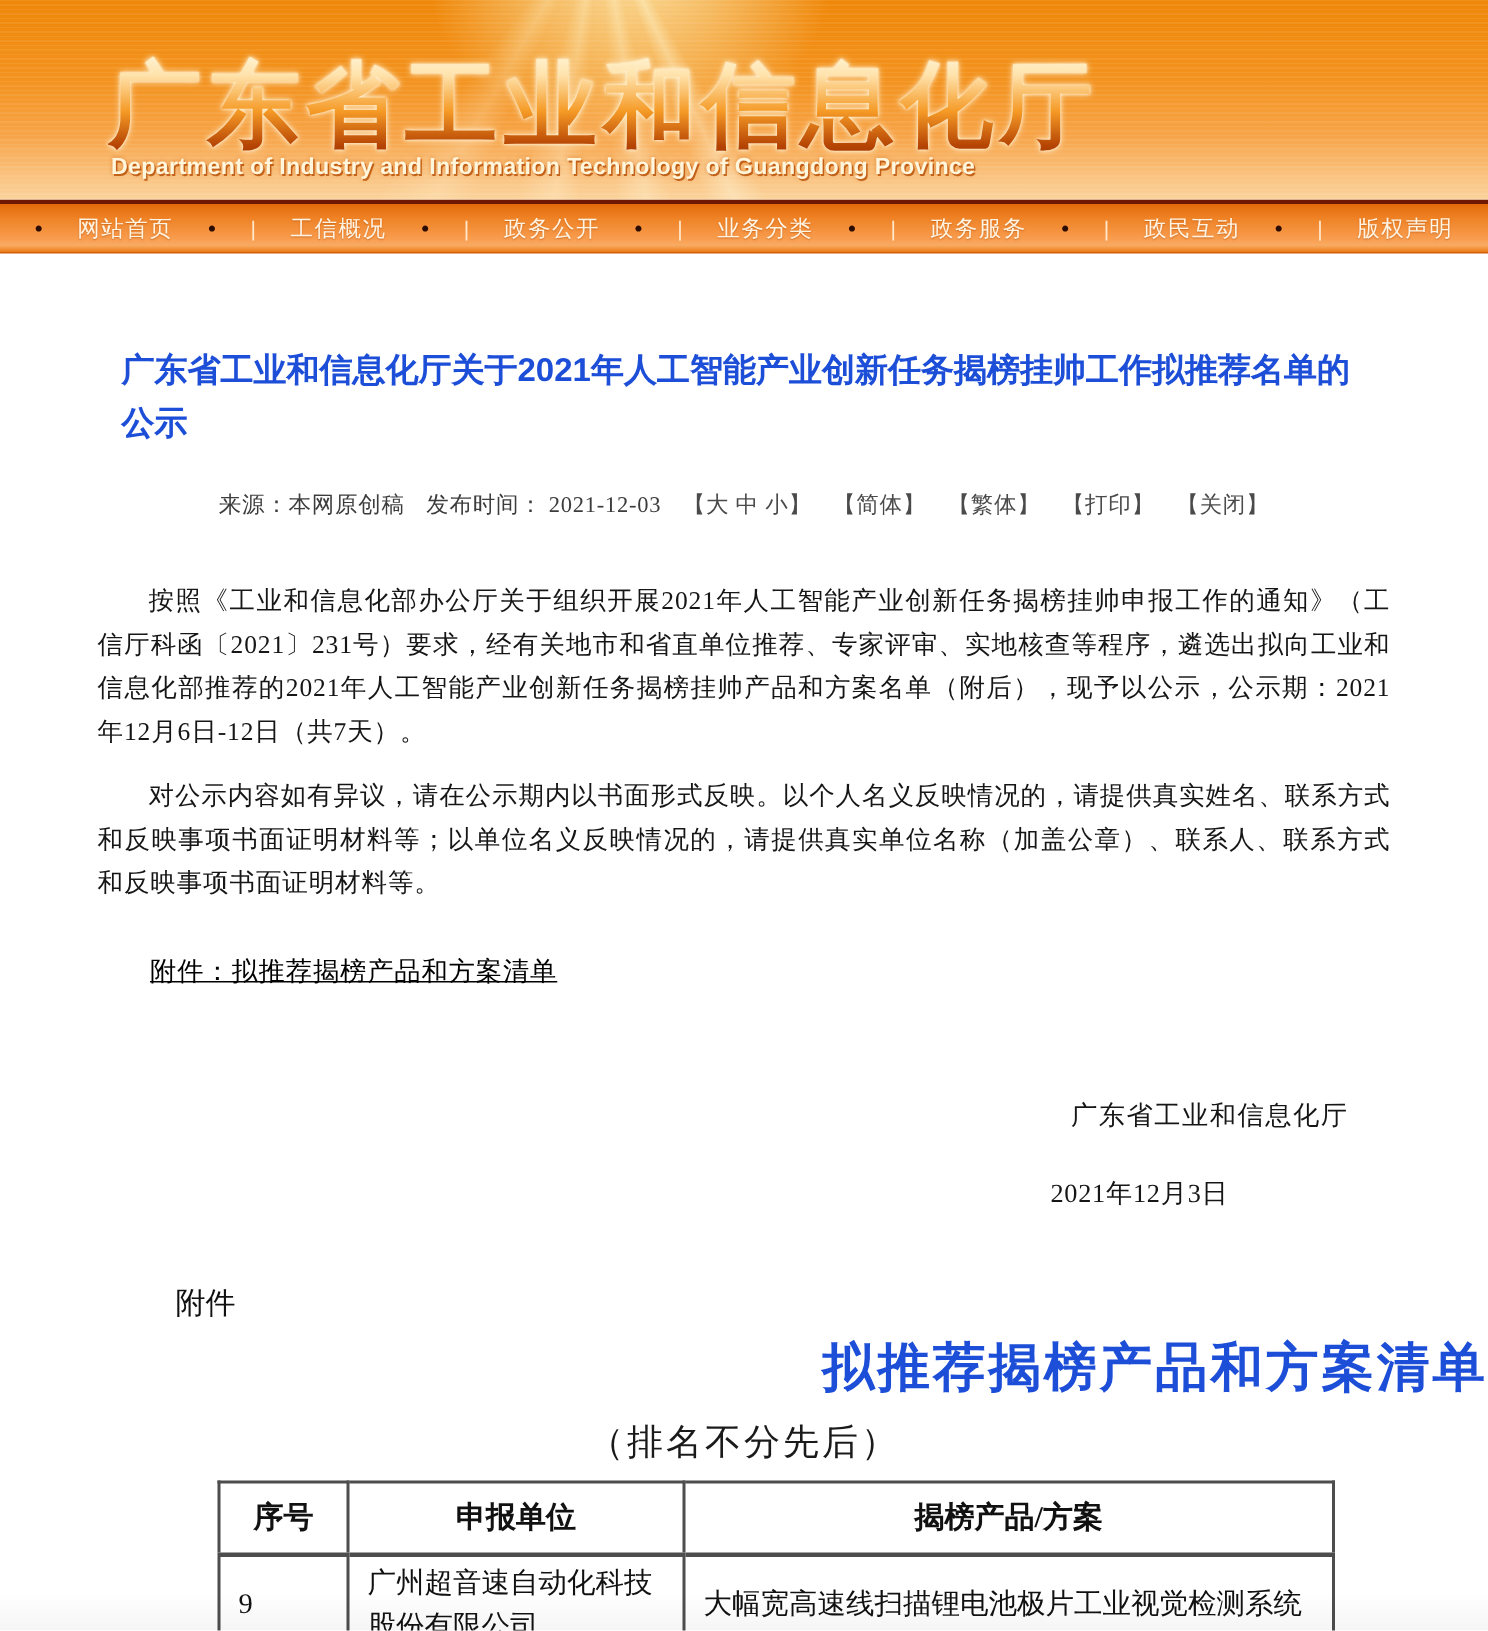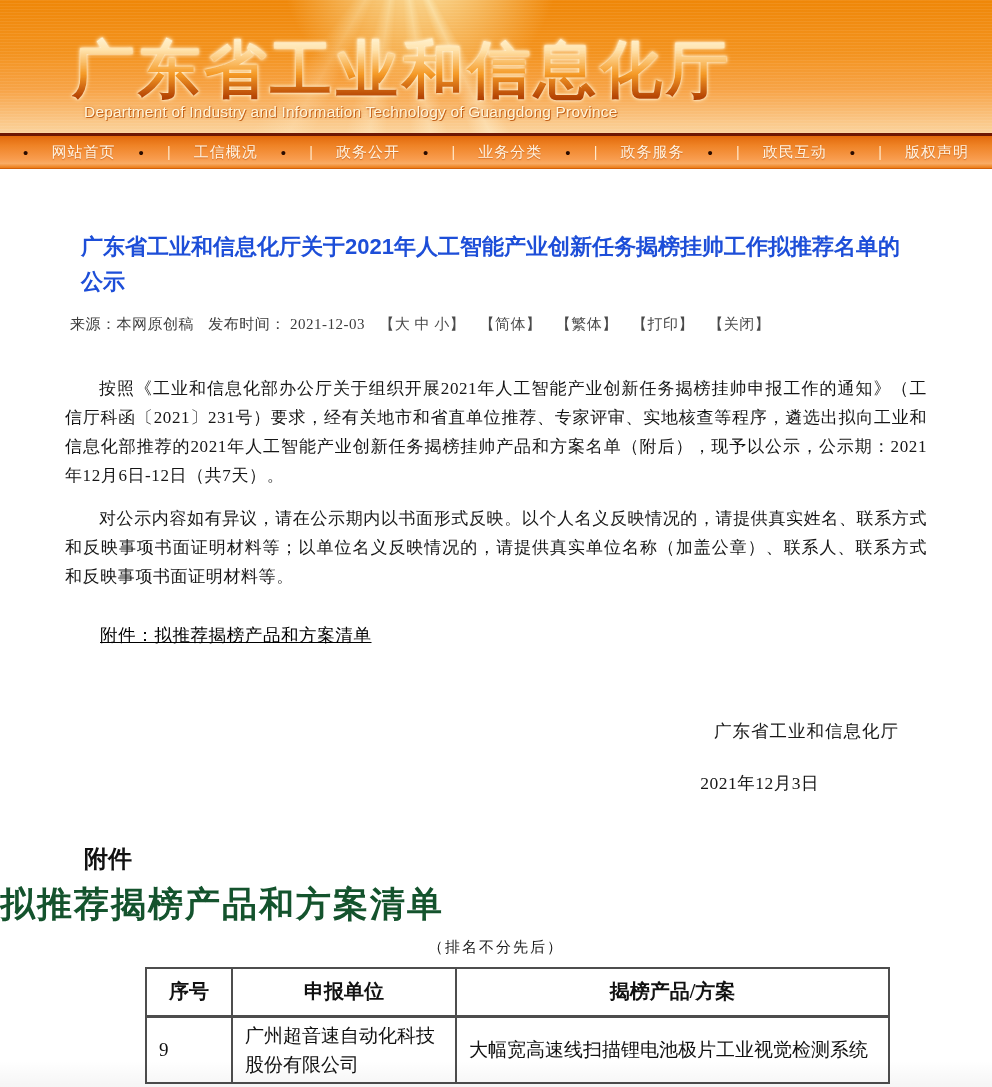--- a/index.html
+++ b/index.html
@@ -26,22 +26,22 @@
   }
   .banner-title {
     position:absolute; left:72px; top:28px;
     font-family:"Liberation Sans", sans-serif; font-weight:bold;
     font-size:62px; letter-spacing:4px; white-space:nowrap;
     background:linear-gradient(180deg, #fffbe6 2%, #ffe3ad 26%, #f59a26 55%, #b64504 82%, #8f2c00 100%);
     -webkit-background-clip:text; background-clip:text; color:transparent;
     filter:drop-shadow(0 0 1px rgba(255,250,230,.95)) drop-shadow(0 0 2px rgba(255,245,215,.8));
   }
   .banner-sub {
-    position:absolute; left:84px; top:103px;
-    font-family:"Liberation Sans", sans-serif; font-weight:normal;
+    position:absolute; left:74px; top:103px;
+    font-family:"Liberation Sans", sans-serif; font-weight:bold;
     font-size:15.5px; letter-spacing:.2px; color:#fff6dc; white-space:nowrap;
     text-shadow:1px 1px 0 rgba(186,84,10,.85), 0 0 3px rgba(210,100,20,.6);
   }
 
   
   .nav {
     height:36px; border-top:3px solid #6e1702;
     background:linear-gradient(180deg, #e2690a 0%, #ef8326 30%, #f89c4e 72%, #f9ab63 86%, #eb7c16 100%);
     border-bottom:1px solid #d2600a;
     display:flex; align-items:center; justify-content:space-evenly;
@@ -55,21 +55,21 @@
   .nav .bar { color:#ffe9cc; font-size:14px; }
 
   
   .article { padding:0 65px; }
   .article-title {
     margin:60px auto 0; width:830px; 
     font-family:"Liberation Sans", sans-serif; font-weight:bold;
     font-size:22px; line-height:35px; color:#1d4ed8;
   }
   .meta {
-    margin-top:16px; text-align:left; font-size:15px; color:#3c3c3c;
+    margin-top:28px; text-align:center; font-size:15px; color:#3c3c3c;
     font-family:"Liberation Serif", serif; letter-spacing:.5px;
   }
   .meta span { margin:0 5px; }
   .meta .muted { color:#8a8a8a; }
   .meta .btn { cursor:pointer; color:#4a4a4a; }
 
   .body-text { margin-top:40px; }
   .body-text p {
     font-size:17px; line-height:29px; color:#161616;
     text-indent:2em; letter-spacing:.6px; margin-bottom:14px; text-align:justify;
@@ -83,29 +83,29 @@
     font-size:17.5px; color:#161616; letter-spacing:1px;
   }
   .sign-date {
     margin-top:28px; text-align:right; padding-right:108px;
     font-size:17.5px; color:#161616; letter-spacing:.5px;
   }
 
   
   .attach { margin-top:48px; }
   .attach-label {
-    margin-left:84px; font-family:"Liberation Sans", sans-serif;
-    font-weight:bold; font-size:24px; color:#111;
+    margin-left:117px; font-family:"Liberation Sans", sans-serif;
+    font-weight:normal; font-size:20px; color:#111;
   }
   .attach-title {
-    margin-top:6px; text-align:left; font-weight:bold; font-size:35px;
-    letter-spacing:2px; color:#14532d; font-family:Liberation Sans, sans-serif;
+    margin-top:6px; text-align:right; font-weight:bold; font-size:35px;
+    letter-spacing:2px; color:#1d4ed8; font-family:Liberation Sans, sans-serif;
   }
   .attach-sub {
-    margin-top:10px; text-align:center; font-size:15px; letter-spacing:2px; color:#1a1a1a;
+    margin-top:10px; text-align:center; font-size:24px; letter-spacing:2px; color:#1a1a1a;
   }
 
   table.list {
     margin:10px 0 0 145px; width:743px; border-collapse:collapse; table-layout:fixed;
   }
   table.list th, table.list td {
     border:2px solid #4d4d4d; vertical-align:middle;
     font-family:"Liberation Serif", serif; color:#111;
   }
   table.list th { height:48px; font-size:20px; font-weight:bold; border-bottom-width:3px; }

